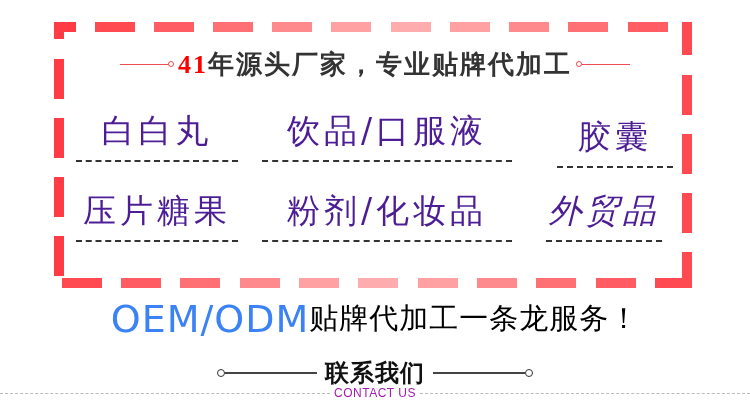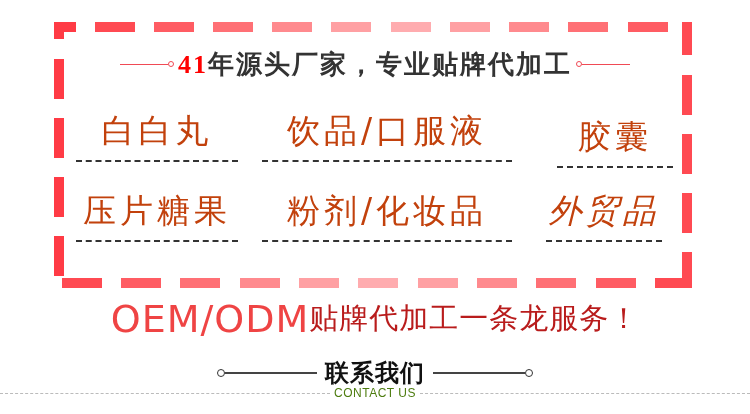--- a/index.html
+++ b/index.html
@@ -19,48 +19,48 @@
     .hl-dot {
       width: 6px; height: 6px; border: 1.5px solid #f04a55; border-radius: 50%;
       background: #fff; box-sizing: border-box;
     }
     .hl-text { font-size: 26px; font-weight: bold; color: #333333; letter-spacing: 2px; margin: 0 4px; }
     .hl-num { color: #ff0000; }
 
     .item {
       position: absolute; height: 48px; display: flex; align-items: flex-end; justify-content: center;
       border-bottom: 2px dashed #333; box-sizing: border-box; padding-bottom: 6px;
-      font-size: 33px; color: #c2410c; letter-spacing: 4px; white-space: nowrap;
+      font-size: 33px; color: #4c1d95; letter-spacing: 4px; white-space: nowrap;
     }
 
     .service {
       position: absolute; left: 0; top: 294px; width: 750px; height: 50px;
       display: flex; align-items: center; justify-content: center;
     }
-    .svc-en { font-size: 38px; color: #ef4444; letter-spacing: 1px; }
-    .svc-cn { font-size: 29px; color: #b91c1c; letter-spacing: 1px; }
+    .svc-en { font-size: 38px; color: #3b82f6; letter-spacing: 1px; }
+    .svc-cn { font-size: 29px; color: #000000; letter-spacing: 1px; }
 
     .contact {
       position: absolute; left: 0; top: 356px; width: 750px; height: 34px;
       display: flex; align-items: center; justify-content: center; text-align: center;
     }
     .ct-dot {
       width: 8px; height: 8px; border: 1.5px solid #333; border-radius: 50%;
       background: #fff; box-sizing: border-box;
     }
     .ct-line { width: 92px; height: 1.5px; background: #444; }
     .ct-text { font-size: 24px; font-weight: bold; color: #111; margin: 0 8px; letter-spacing: 1px; }
 
     .contact-sub {
       position: absolute; left: 0; top: 386px; width: 750px; height: 14px;
       display: flex; align-items: center; justify-content: center;
     }
     .sub-line { flex: 1; border-top: 1px dashed #bbbbbb; }
     .sub-text {
-      font-family: "Liberation Sans", sans-serif; font-size: 12px; color: #4d7c0f;
+      font-family: "Liberation Sans", sans-serif; font-size: 12px; color: #a21caf;
       margin: 4px 4px; letter-spacing: 0.5px;
     }
   </style>
 </head>
 <body>
 
 <div>
   <div class="frame-top">
     <div class="seg" style="left:54px;top:22px;width:22px;background:#ff3b45;"></div>
     <div class="seg" style="left:95px;top:22px;width:40px;background:#ff4a52;"></div>

